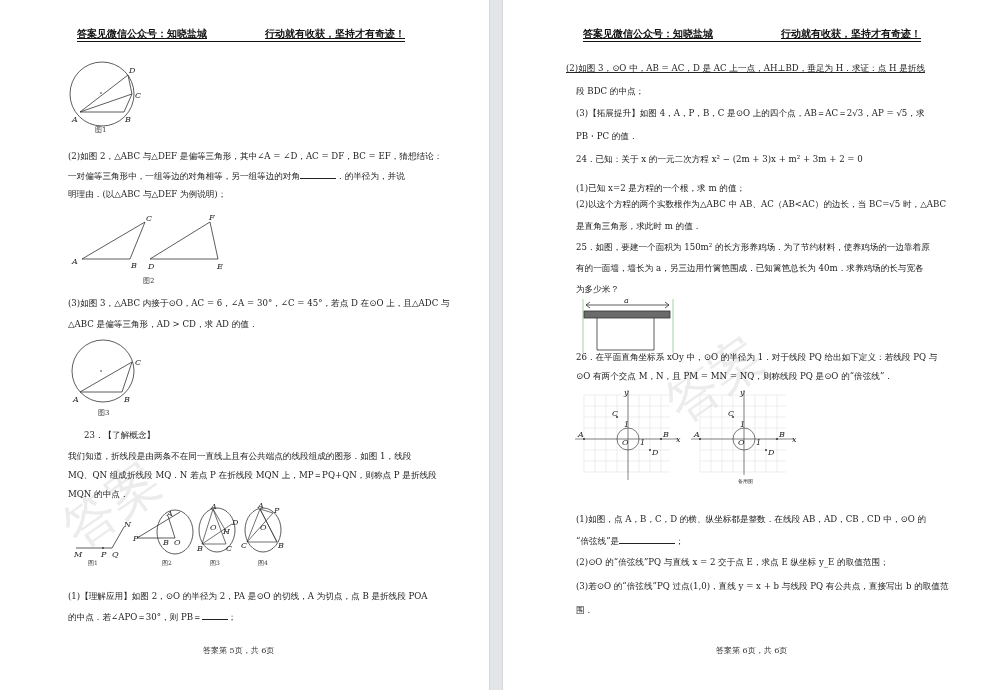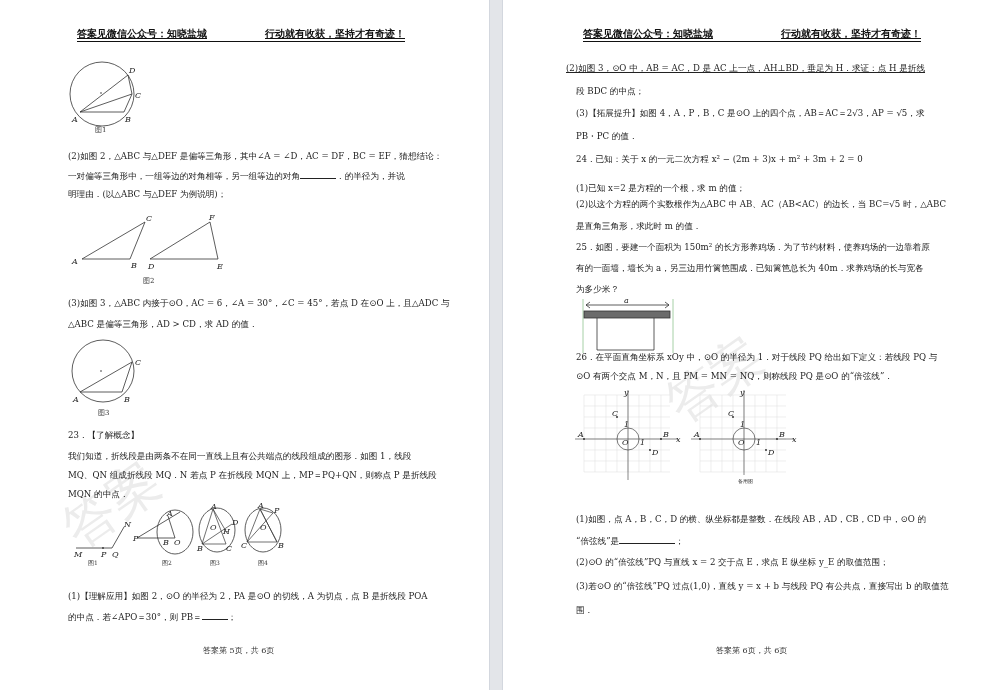--- a/index.html
+++ b/index.html
@@ -100,21 +100,21 @@
     <line x1="10" y1="52" x2="62" y2="22" stroke="#333" stroke-width="0.8"></line>
     <line x1="10" y1="52" x2="52" y2="52" stroke="#333" stroke-width="0.8"></line>
     <line x1="62" y1="22" x2="52" y2="52" stroke="#333" stroke-width="0.8"></line>
     <circle cx="31" cy="31" r="0.8" fill="#333"></circle>
     <text x="65" y="25">C</text>
     <text x="3" y="62">A</text>
     <text x="54" y="62">B</text>
   </svg>
   <div class="caption" style="left:98px;top:408px;">图3</div>
 
-  <div class="p" style="left:68px;top:430px;text-align:right;">23．【了解概念】</div>
+  <div class="p" style="left:84px;top:430px;text-align:right;">23．【了解概念】</div>
   <div class="p" style="left:68px;top:451px;">我们知道，折线段是由两条不在同一直线上且有公共端点的线段组成的图形．如图 1，线段</div>
   <div class="p" style="left:68px;top:470px;">MQ、QN 组成折线段 MQ．N 若点 P 在折线段 MQN 上，MP＝PQ+QN，则称点 P 是折线段</div>
   <div class="p" style="left:68px;top:489px;">MQN 的中点．</div>
 
   <svg style="left:72px;top:520px;" width="60" height="40">
     <line x1="4" y1="28" x2="40" y2="28" stroke="#333" stroke-width="0.8"></line>
     <line x1="40" y1="28" x2="52" y2="7" stroke="#333" stroke-width="0.8"></line>
     <circle cx="31" cy="28" r="0.9" fill="#333"></circle>
     <text x="2" y="37" font-size="6">M</text>
     <text x="29" y="37" font-size="6">P</text>

